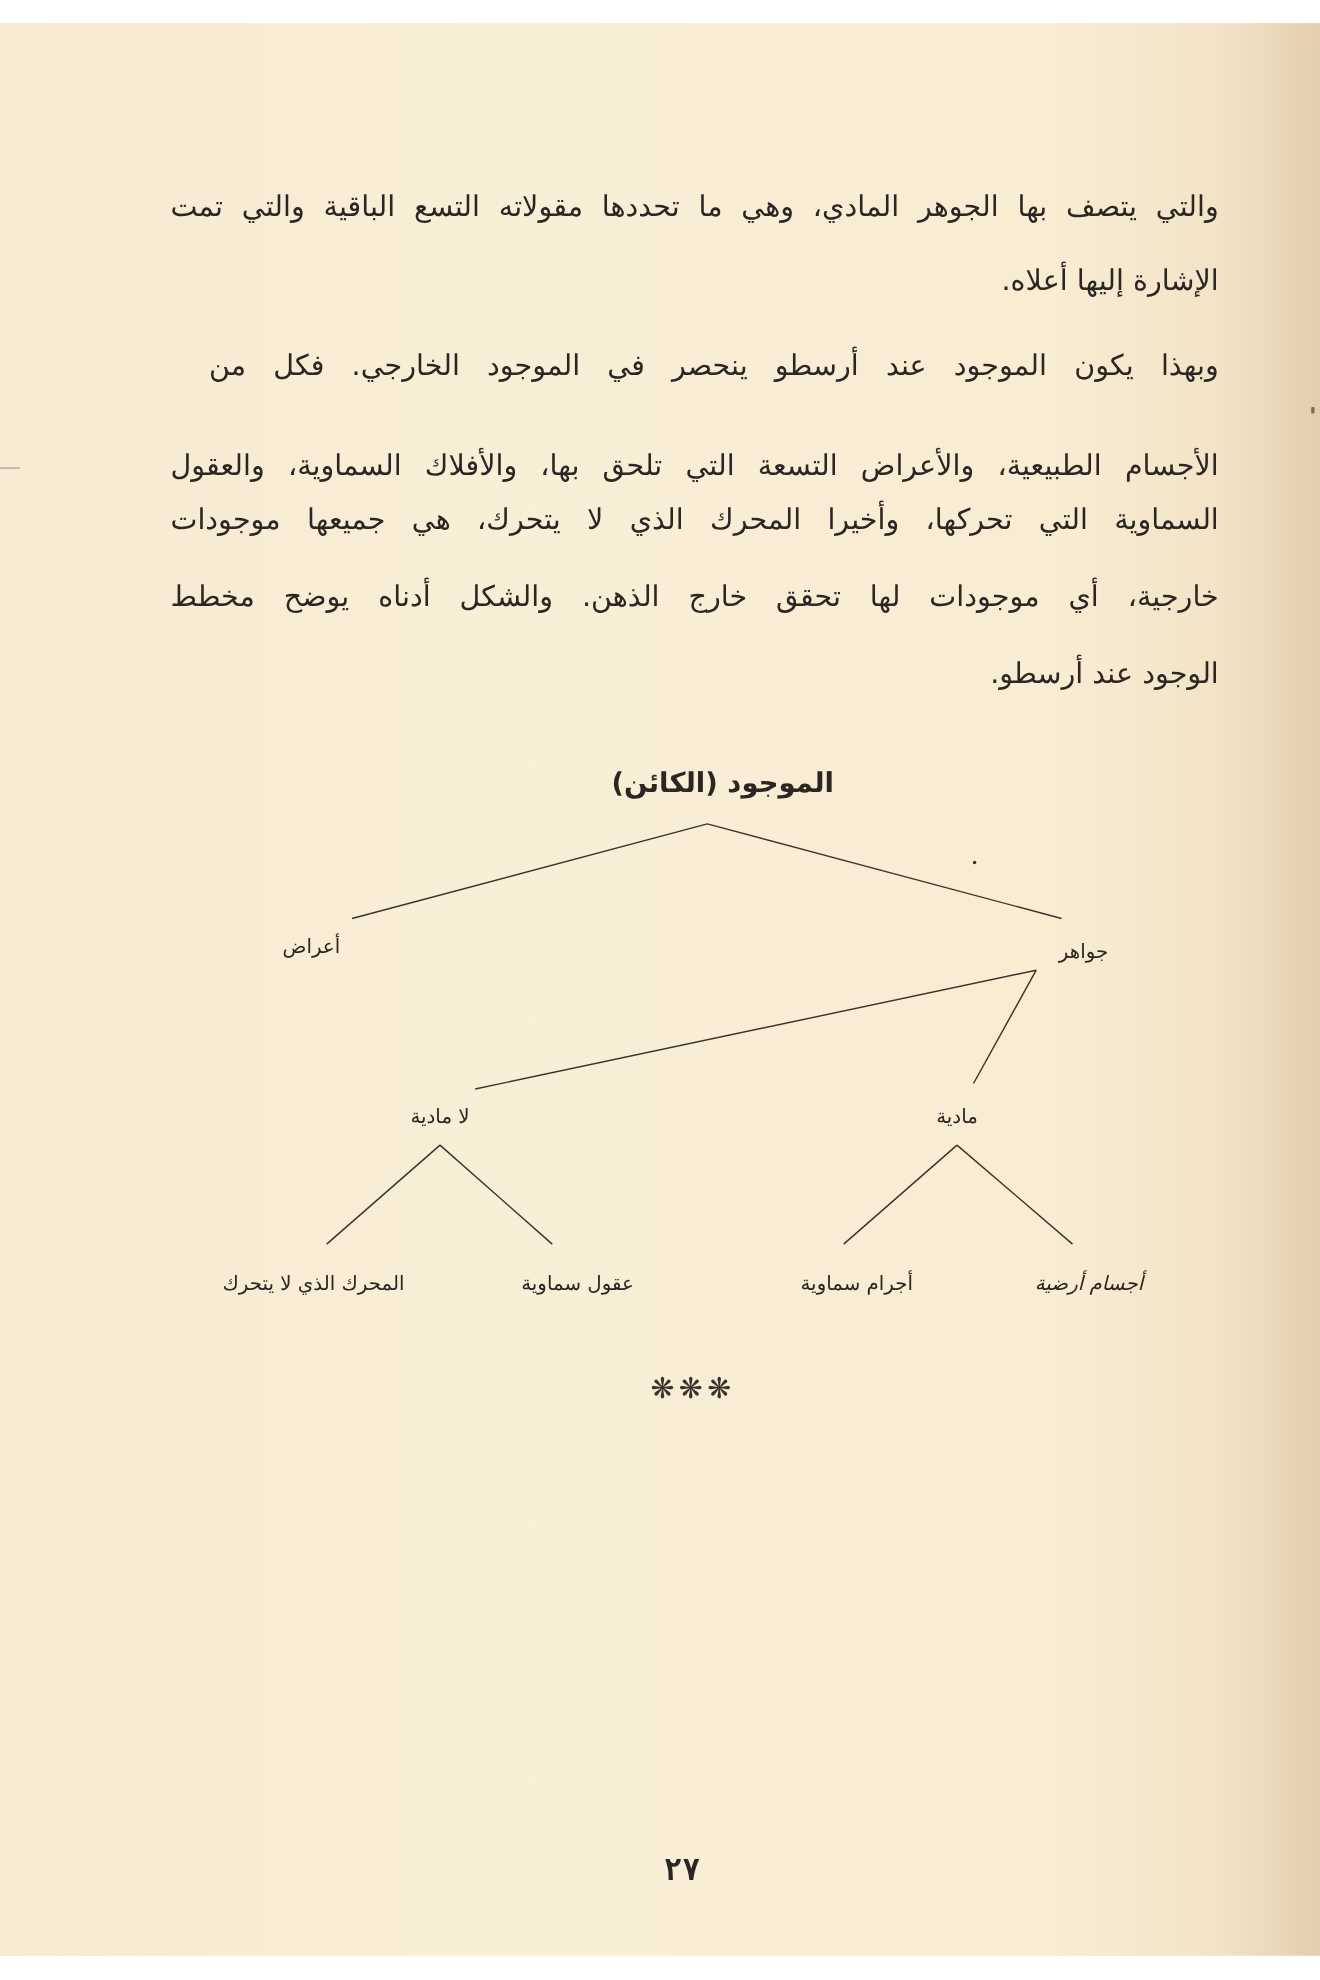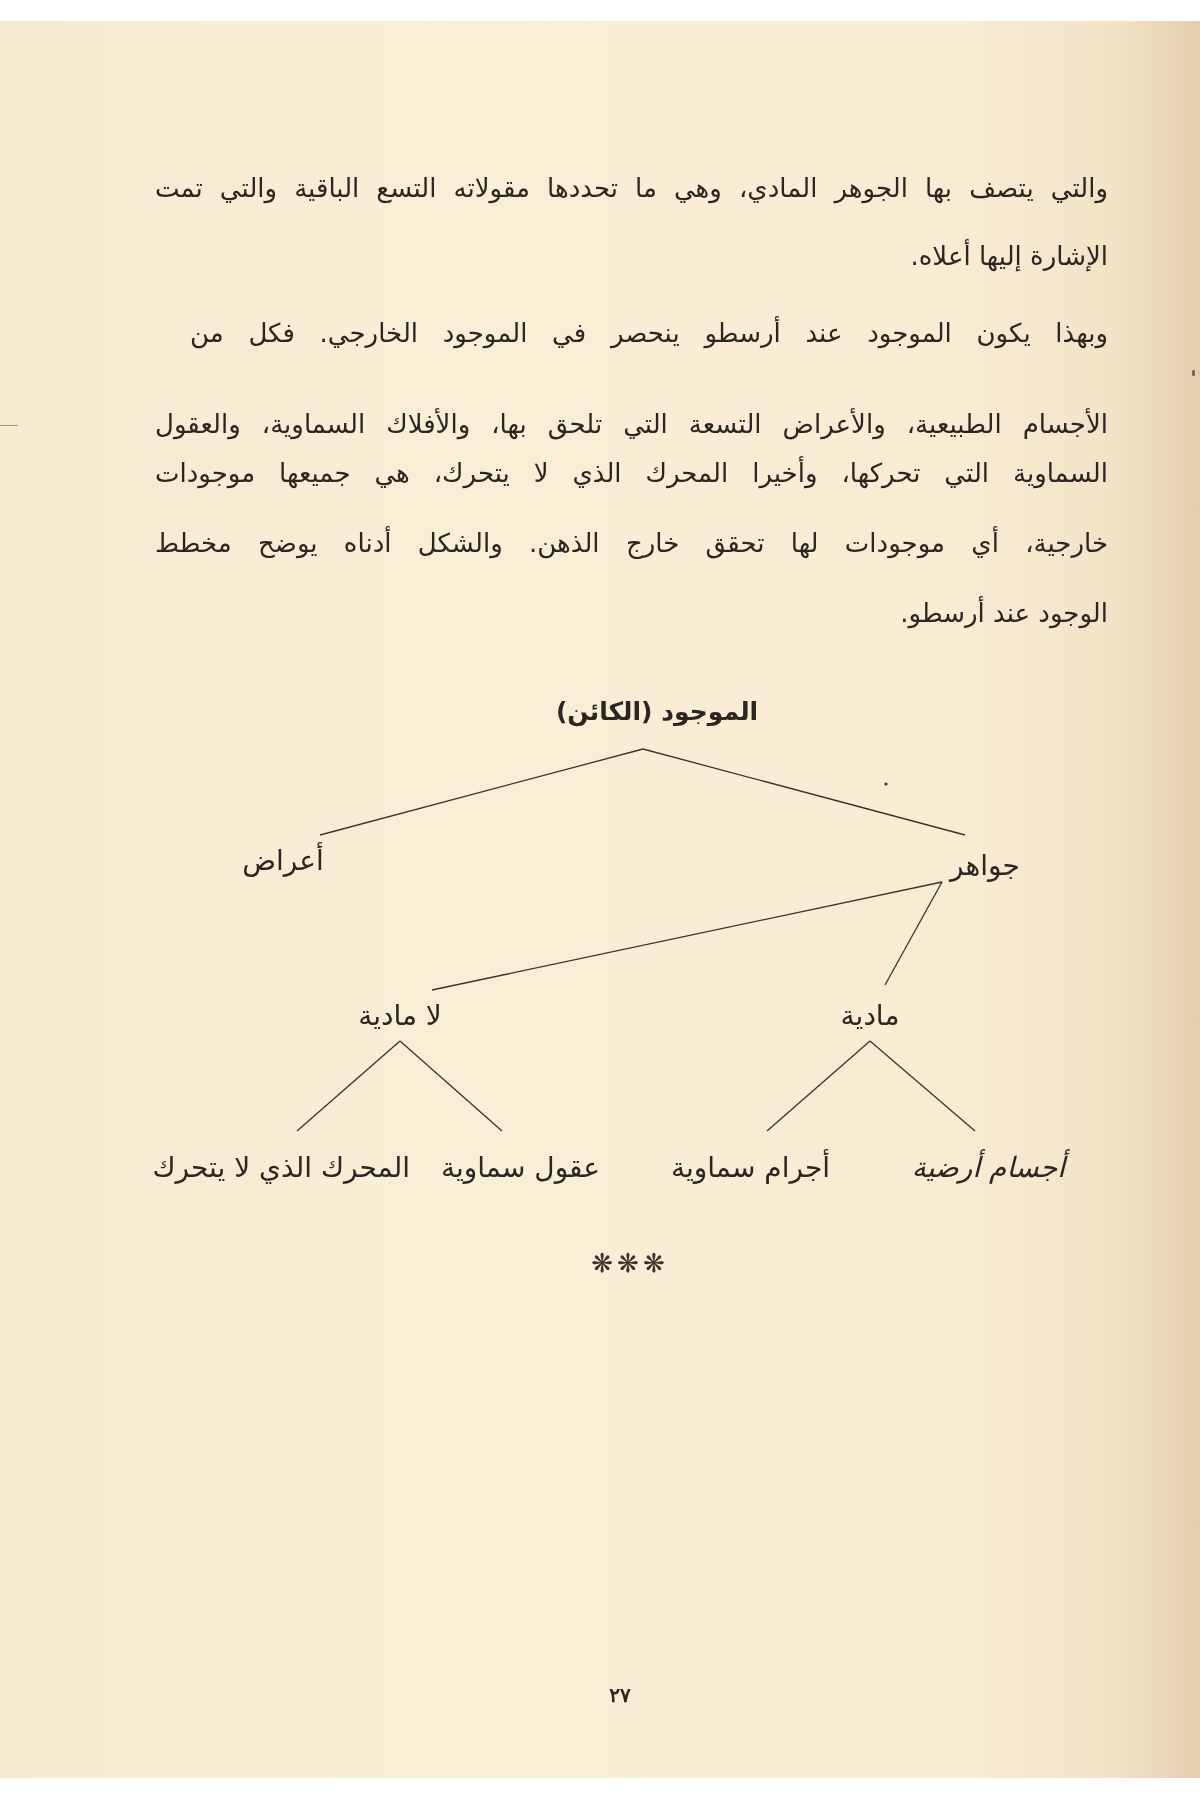--- a/index.html
+++ b/index.html
@@ -51,21 +51,21 @@
       top: 0;
       width: 1200px;
       height: 1800px;
       pointer-events: none;
     }
     .node {
       position: absolute;
       direction: rtl;
       font-family: "DejaVu Sans", sans-serif;
       color: #2b2622;
-      font-size: 28px;
+      font-size: 18px;
       white-space: nowrap;
       line-height: 32px;
     }
     .node.root {
       font-weight: bold;
       font-size: 25px;
     }
     .stars {
       position: absolute;
       top: 1248px;
@@ -77,23 +77,23 @@
       font-size: 26px;
       letter-spacing: 4px;
     }
     .page-number {
       position: absolute;
       top: 1683px;
       left: 590px;
       width: 60px;
       text-align: center;
       direction: rtl;
-      font-family: Liberation Serif, serif;
+      font-family: Liberation Mono, monospace;
       color: #2b2622;
-      font-size: 20px;
+      font-size: 28px;
       font-weight: bold;
     }
     .spine-mark {
       position: absolute;
       left: 1192px;
       top: 370px;
       width: 3px;
       height: 6px;
       background: #7a6d5e;
       border-radius: 1px;

